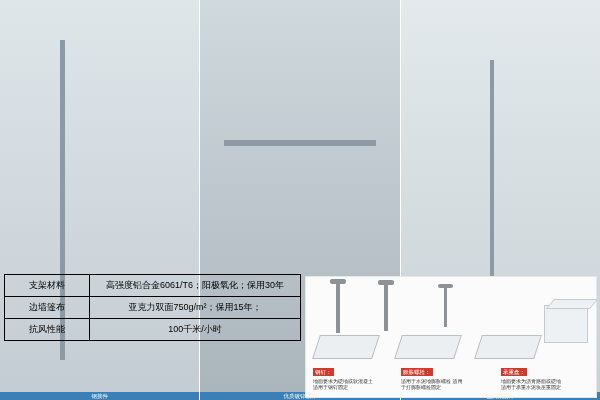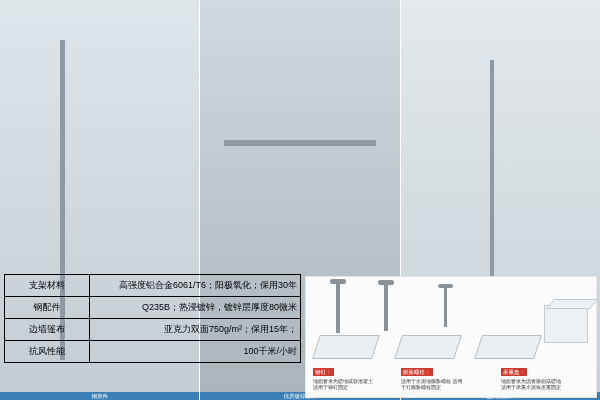--- a/index.html
+++ b/index.html
@@ -116,21 +116,21 @@
   .detail{
     width:297px;margin:0 4px;table-layout:fixed;
   }
   .detail td{
     border:1px solid #000;
     font-size:9px;
     padding:2px 3px;
     height:17px;
   }
   .detail .k{width:78px;text-align:center;}
-  .detail .v{text-align:right;}
+  .detail .v{text-align:center;}
 
   .fixwrap{position:relative;width:290px;height:138px;margin-top:2px;}
   .fixdiag{
     position:absolute;left:0;top:0;width:290px;height:120px;
     background:#fbfbfb;border:1px solid #e6e6e6;
   }
   .plate{position:absolute;background:#eceff1;border:1px solid #b9bfc3;}
   .nail{
     position:absolute;background:#8d9296;
   }
@@ -310,24 +310,20 @@
 
   <div class="bottom">
     <div class="leftcol">
       <table class="detail">
         <tbody>
             <tr>
           <td class="k">支架材料</td>
           <td class="v">高强度铝合金6061/T6；阳极氧化；保用30年</td>
         </tr>
         <tr>
-          <td class="k">钢配件</td>
-          <td class="v">Q235B；热浸镀锌，镀锌层厚度80微米</td>
-        </tr>
-        <tr>
           <td class="k">边墙篷布</td>
           <td class="v">亚克力双面750g/m²；保用15年；</td>
         </tr>
         <tr>
           <td class="k">抗风性能</td>
           <td class="v">100千米/小时</td>
         </tr>
       </tbody>
         </table>
     </div>

